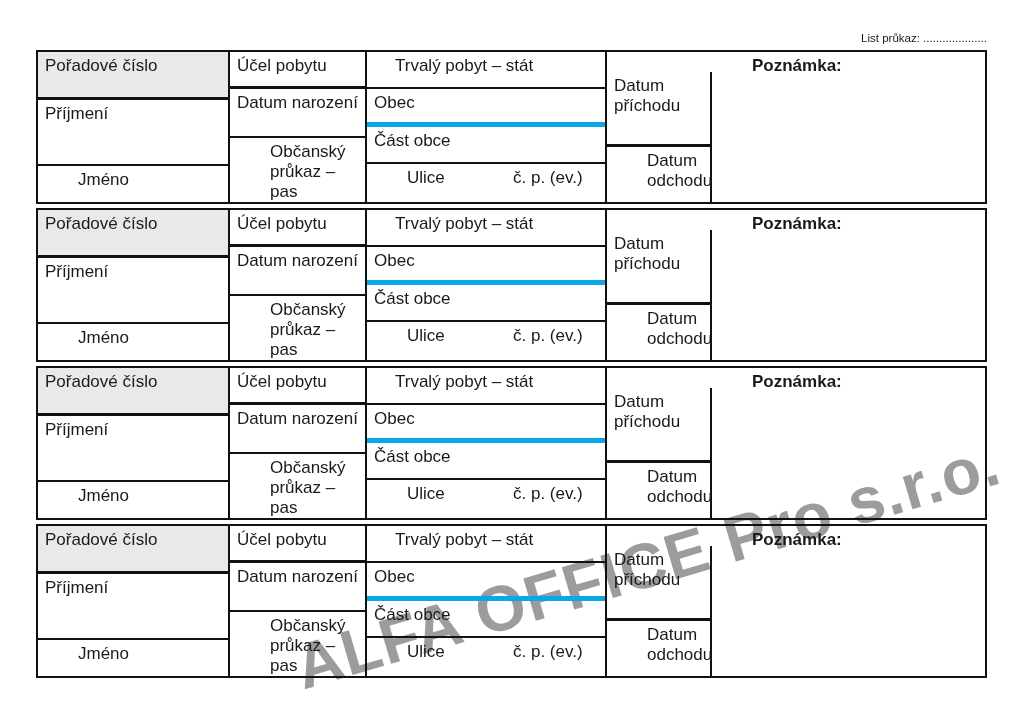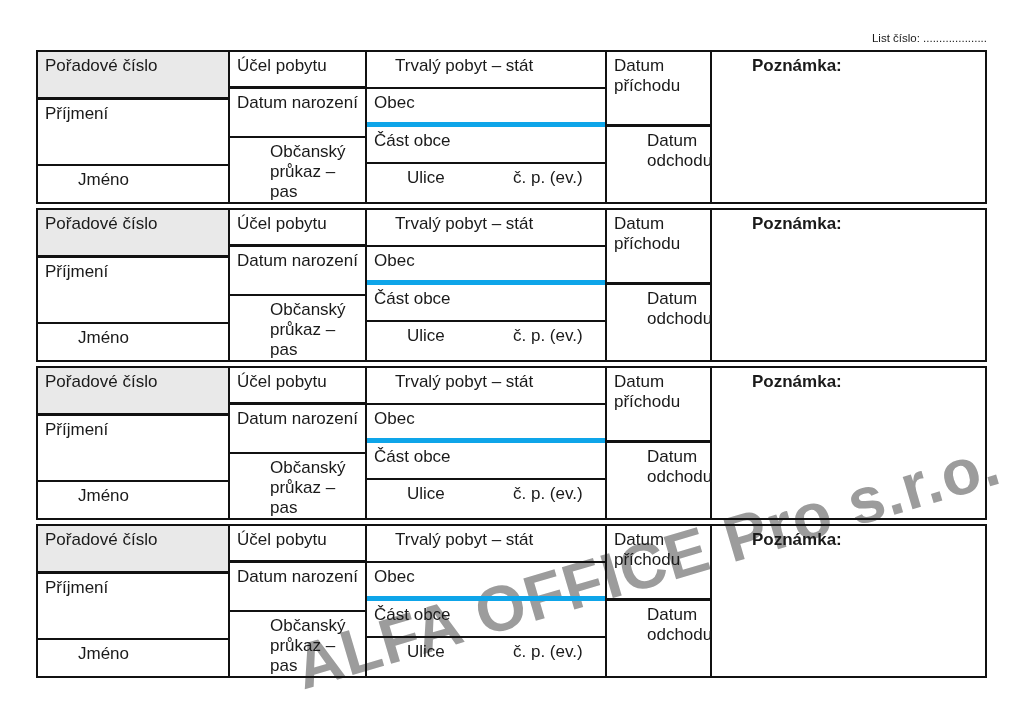--- a/index.html
+++ b/index.html
@@ -58,21 +58,21 @@
   }
   .col {
     box-sizing: border-box;
     border-right: 2px solid #111111;
     display: flex;
     flex-direction: column;
   }
   .col1 { width: 192px; }
   .col2 { width: 137px; }
   .col3 { width: 240px; }
-  .col4 { width: 105px; }
+  .col4 { width: 105px; margin-top: 20px; }
   .col5 { flex: 1; border-right: none; }
   .cell {
     box-sizing: border-box;
     position: relative;
     padding: 4px 7px 0 7px;
     font-size: 17px;
     color: #1a1a1a;
     background: transparent;
   }
   .shaded { background: #e9e9e9; }
@@ -97,21 +97,21 @@
 </head>
 <body>
 
 <div class="page">
 
   <div class="watermark" style="color: rgb(156, 156, 156);">
     <span>ALFA OFFICE Pro s.r.o.</span>
   </div>
 
   <div class="list-cislo">
-    <span>List číslo:</span>
+    <span>List průkaz:</span>
     <span>....................</span>
   </div>
 
   <div class="blocks" id="blocks">
   <div class="block">
     <div class="col col1">
       <div class="cell shaded r48">
         <span>Pořadové číslo</span>
       </div>
       <div class="cell r51">

